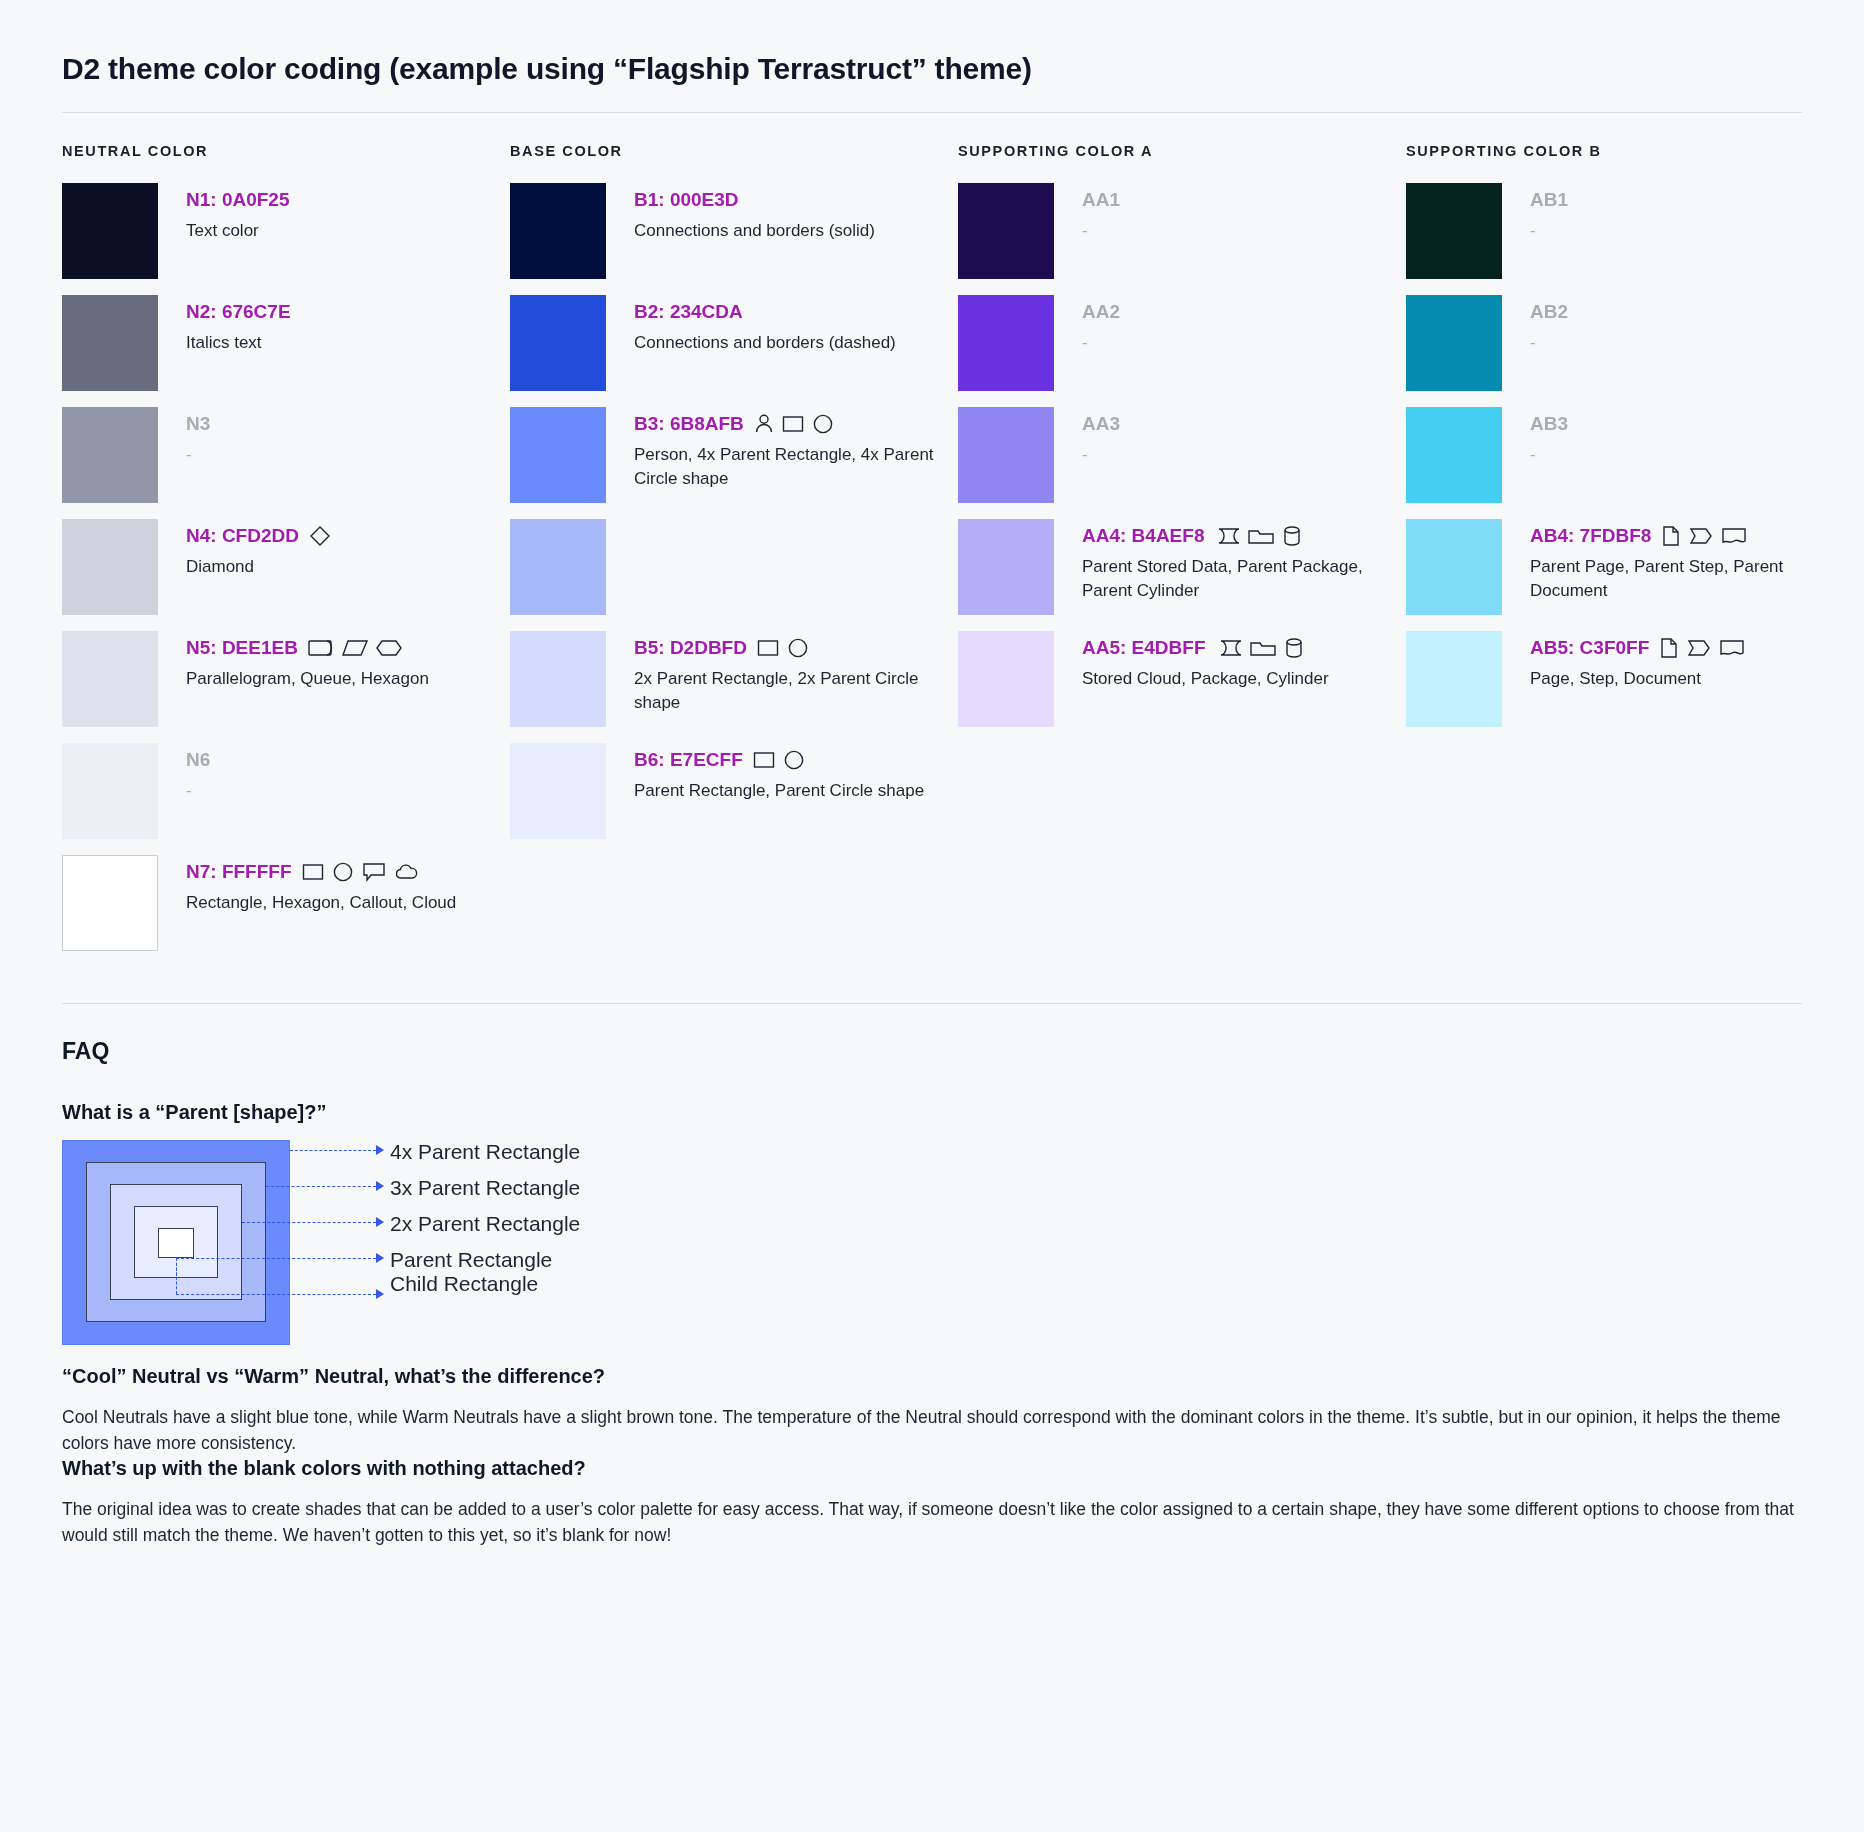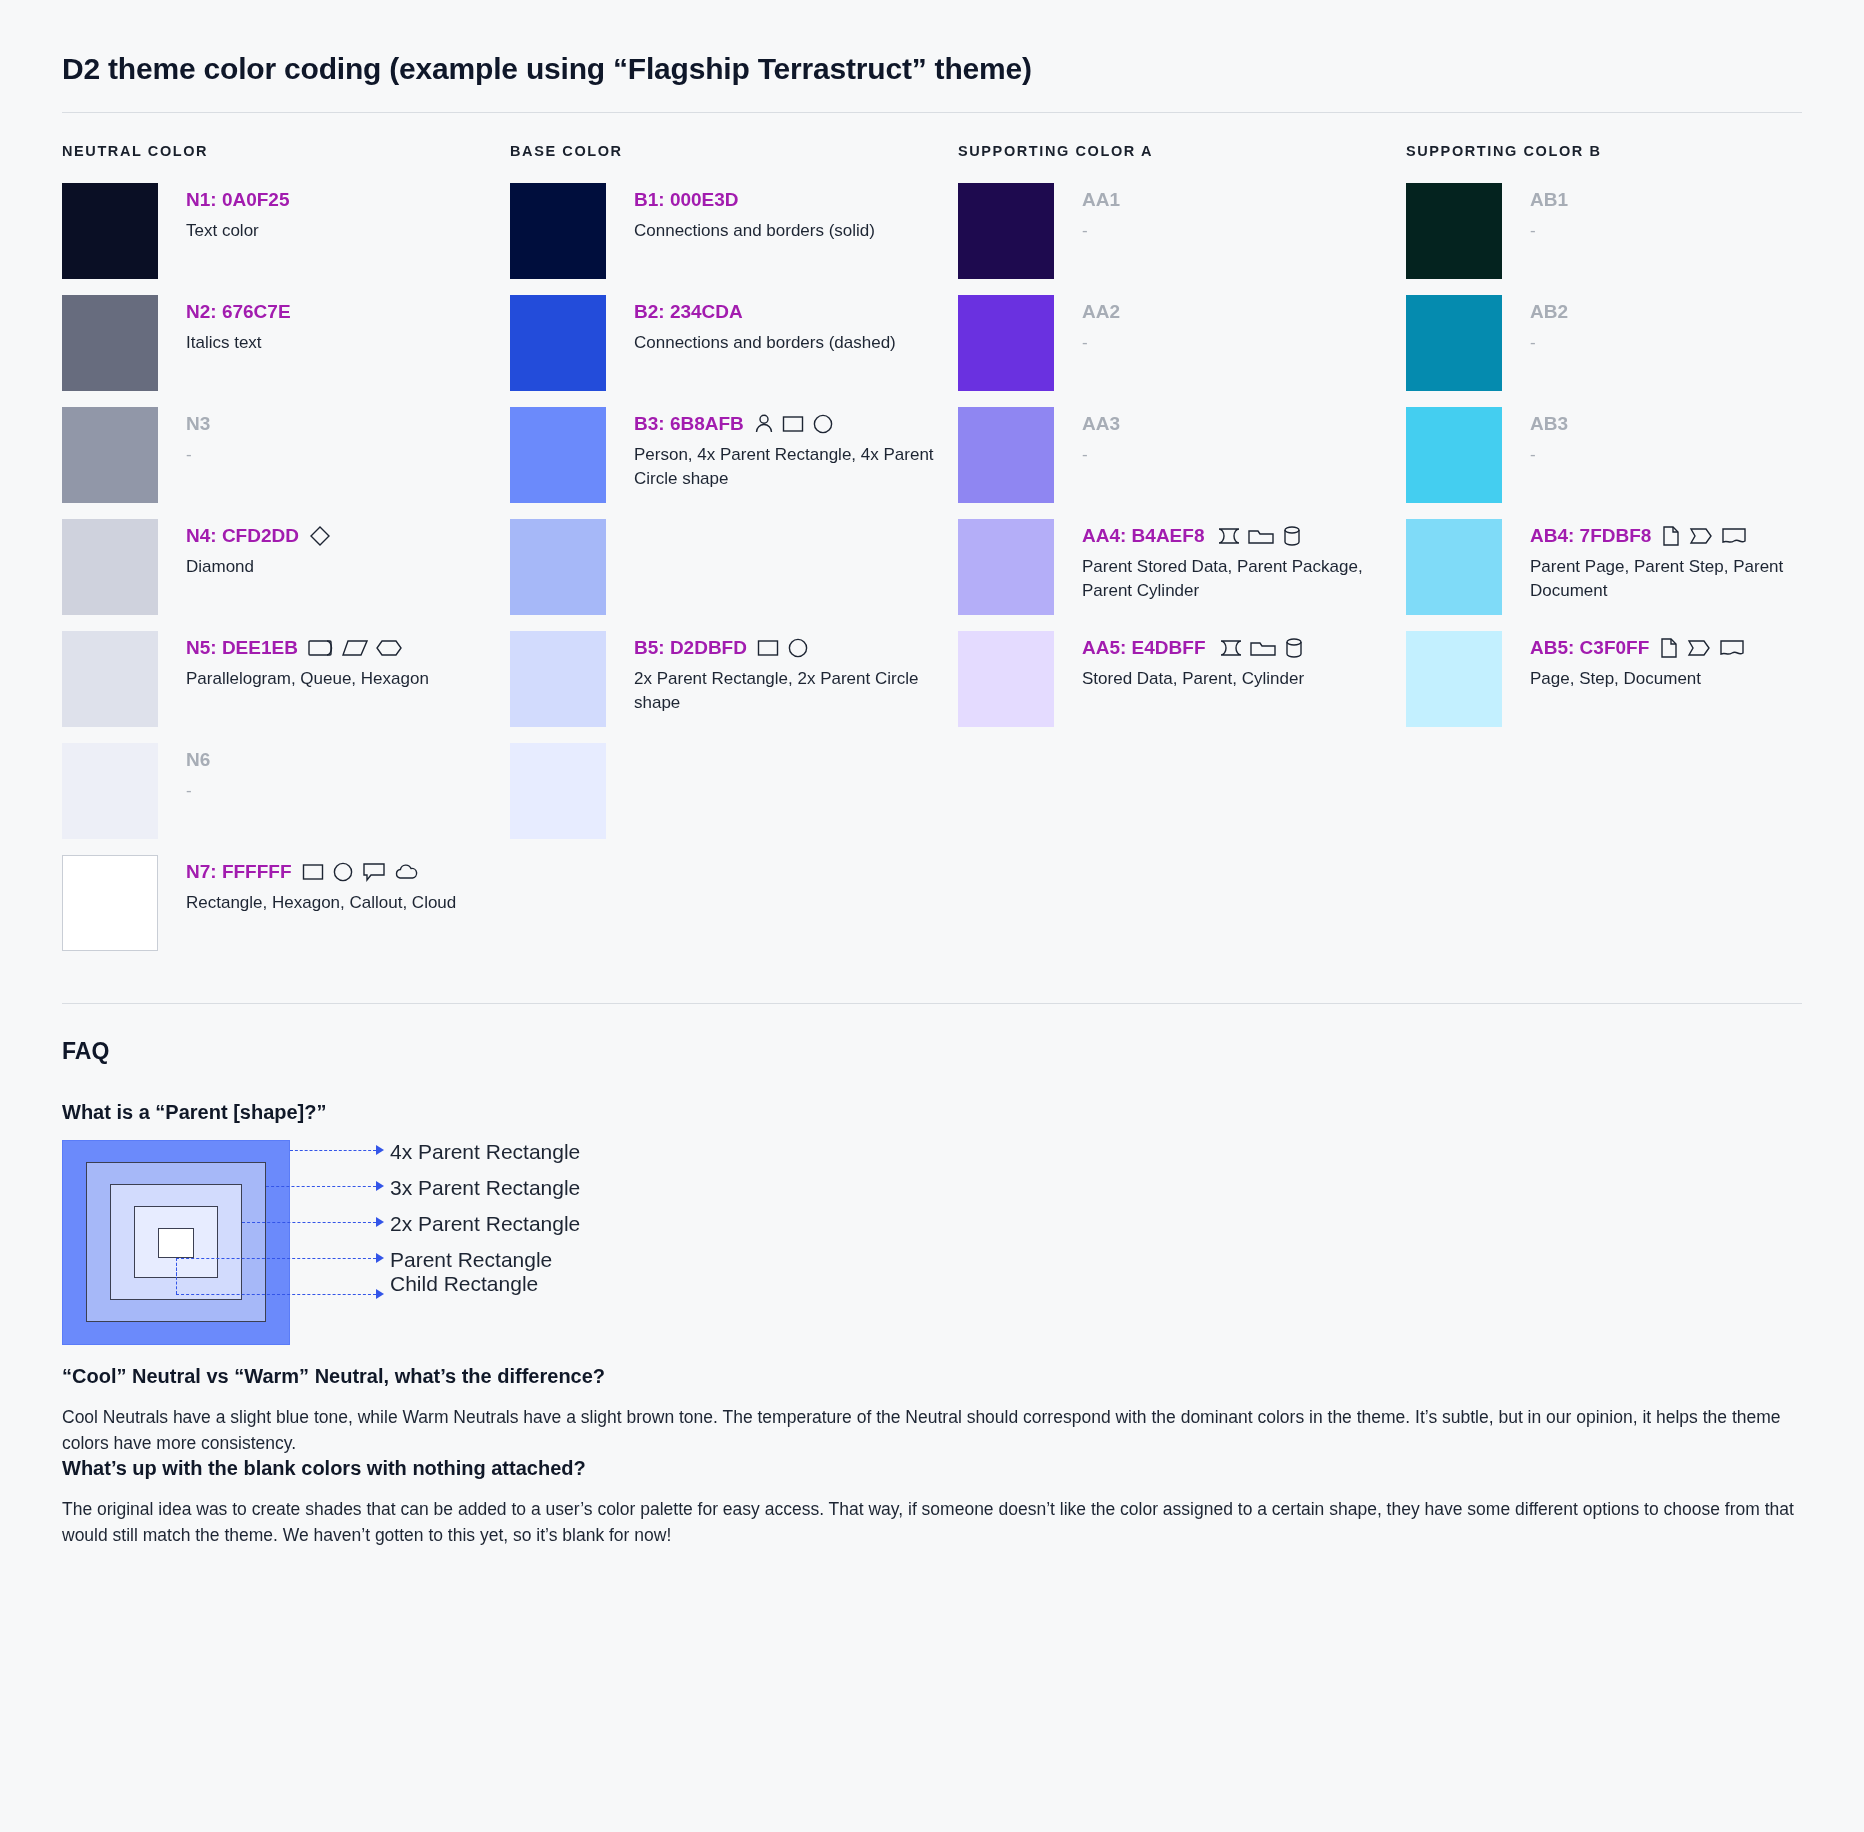--- a/index.html
+++ b/index.html
@@ -351,20 +351,38 @@
                     <circle cx="11" cy="11" r="8.6" stroke="#1d2533" stroke-width="1.4" fill="none"></circle>
                   </svg>
                 </span>
               </span>
             </div>
             <div class="sw-desc">2x Parent Rectangle, 2x Parent Circle shape</div>
           </div>
         </div>
         <div class="swatch-row">
           <div class="swatch" style="background: rgb(231, 236, 255);"></div>
+          <div class="swatch-body">
+            <div class="sw-label">
+              <span>B6: E7ECFF</span>
+              <span class="icons">
+                <span>
+                  <svg width="22" height="20" viewBox="0 0 22 20">
+                    <rect x="1.5" y="3" width="19" height="14" stroke="#1d2533" stroke-width="1.4" fill="none"></rect>
+                  </svg>
+                </span>
+                <span>
+                  <svg width="22" height="22" viewBox="0 0 22 22">
+                    <circle cx="11" cy="11" r="8.6" stroke="#1d2533" stroke-width="1.4" fill="none"></circle>
+                  </svg>
+                </span>
+              </span>
+            </div>
+            <div class="sw-desc">Parent Rectangle, Parent Circle shape</div>
+          </div>
         </div>
       </div>
       <div class="col">
         <div class="col-head">SUPPORTING COLOR A</div>
         <div class="swatch-row">
           <div class="swatch" style="background: rgb(30, 10, 79);"></div>
           <div class="swatch-body">
             <div class="sw-label muted">
               <span>AA1</span>
             </div>
@@ -433,21 +451,21 @@
                   </svg>
                 </span>
                 <span>
                   <svg width="20" height="22" viewBox="0 0 20 22">
                     <path d="M3 5 v12 a7 3 0 0 0 14 0 V5" stroke="#1d2533" stroke-width="1.4" fill="none"></path>
                     <ellipse cx="10" cy="5" rx="7" ry="3" stroke="#1d2533" stroke-width="1.4" fill="none"></ellipse>
                   </svg>
                 </span>
               </span>
             </div>
-            <div class="sw-desc">Stored Data, Parent, Cylinder</div>
+            <div class="sw-desc">Stored Cloud, Package, Cylinder</div>
           </div>
         </div>
       </div>
       <div class="col">
         <div class="col-head">SUPPORTING COLOR B</div>
         <div class="swatch-row">
           <div class="swatch" style="background: rgb(4, 35, 31);"></div>
           <div class="swatch-body">
             <div class="sw-label muted">
               <span>AB1</span>

